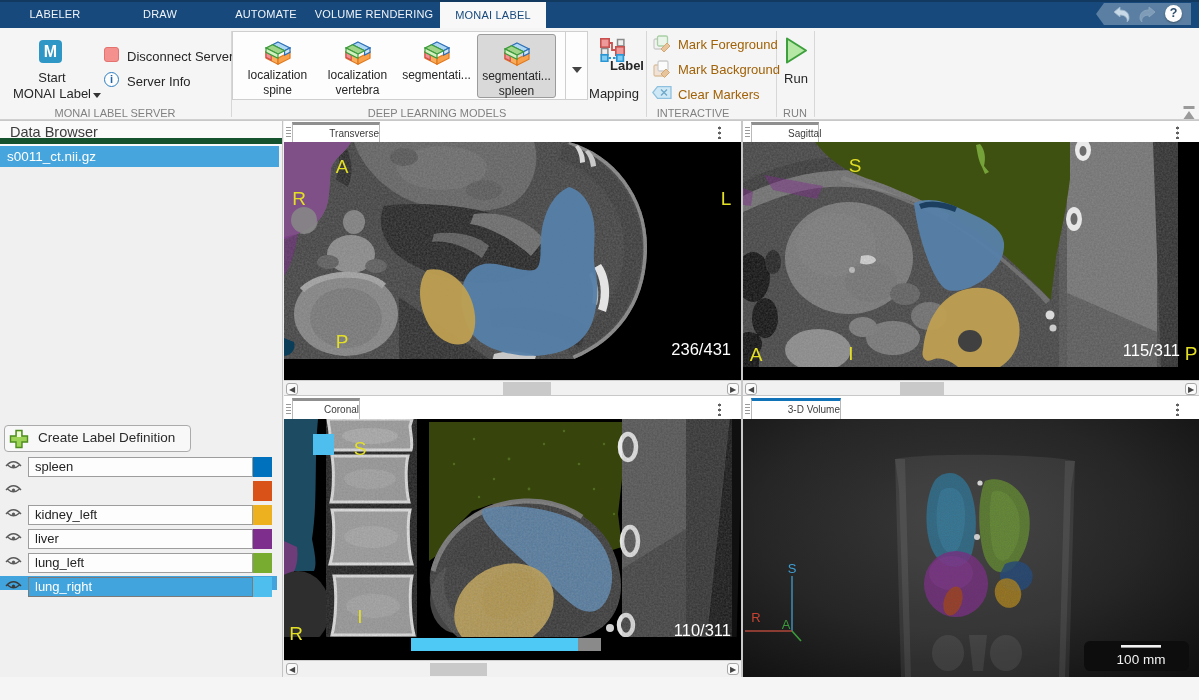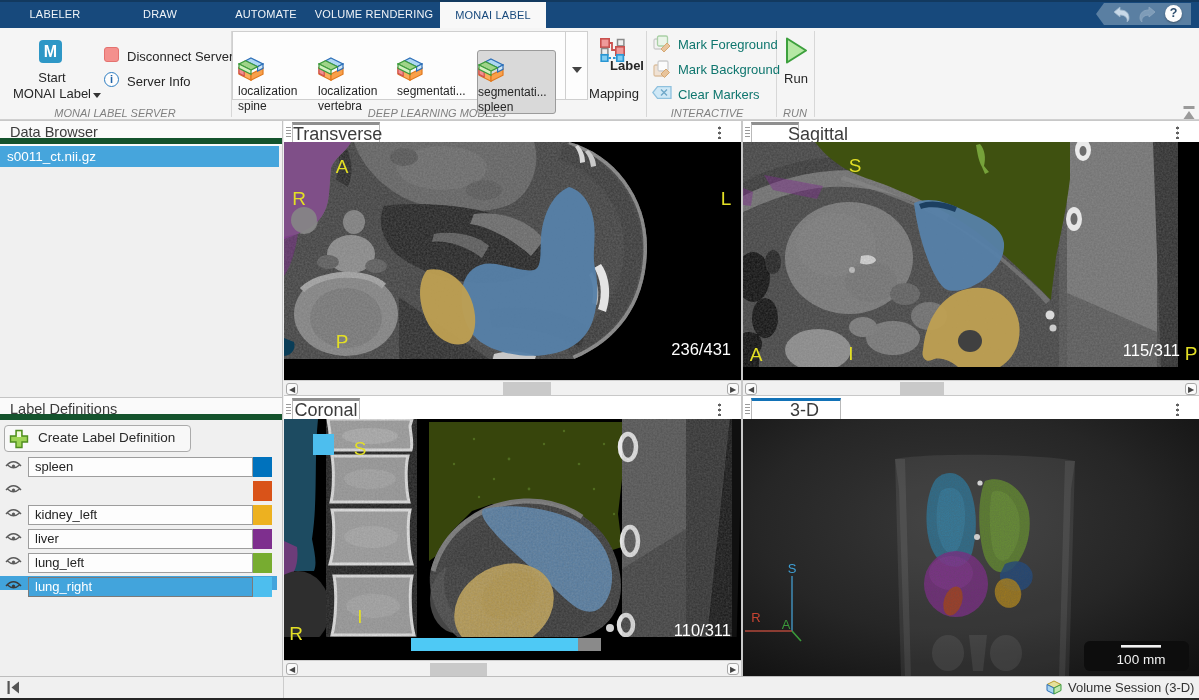--- a/index.html
+++ b/index.html
@@ -12,39 +12,39 @@
 #tabbar .ttab { position:absolute; top:0; height:28px; line-height:29px; color:#f0f4f8; font-size:11px; white-space:nowrap; text-align:center; letter-spacing:0.2px; }
 #tabbar .active { background:#f8f8f8; color:#17497c; top:2px; height:26px; line-height:26px; }
 #topline { position:absolute; left:0; top:0; width:1199px; height:2px; background:#12395f; }
 
 
 #qab { position:absolute; top:3px; left:1096px; width:95px; height:22px; background:#5a7fa2; clip-path:polygon(0 50%, 8px 0, 95px 0, 95px 100%, 8px 100%); }
 
 
 #ribbon { position:absolute; left:0; top:28px; width:1199px; height:92px; background:#f5f5f5; border-bottom:1px solid #d0d0d0; }
 .vsep { position:absolute; top:3px; width:1px; height:86px; background:#d7d7d7; }
-.seclabel { position:absolute; top:79px; height:12px; font-size:11px; color:#808080; text-align:center; white-space:nowrap;font-style:italic; }
+.seclabel { position:absolute; top:79px; height:12px; font-size:11px; color:#808080; text-align:center; white-space:nowrap; }
 .rtext { font-size:13px; color:#262626; white-space:nowrap; }
-.gray { color:#0f766e;text-align:center; }
+.gray { color:#a16207;text-align:center; }
 
 
 #gallery { position:absolute; left:232px; top:3px; width:334px; height:69px; background:#fdfdfd; border:1px solid #cfcfcf; }
 #gallerydrop { position:absolute; left:566px; top:3px; width:22px; height:69px; background:#fdfdfd; border:1px solid #cfcfcf; border-left:none; }
-.gitem { position:absolute; top:22px; width:79px; height:64px; }
+.gitem { position:absolute; top:6px; width:79px; height:64px; text-align:center; }
 .gic { height:34px; }
 .gic svg { margin-top:7px; }
 .gitem .t1 { font-size:12px; color:#262626; line-height:14.6px; }
 .gsel { background:#d9d9d9; border:1px solid #9b9b9b; border-radius:3px; }
 
 
 #main { position:absolute; left:0; top:120px; width:1199px; height:556px; background:#f0f0f0; border-top:1px solid #c8c8c8; }
 .phead { position:absolute; background:#fafafa; border-bottom:6px solid #14532d; }
 .phead .ptitle { position:absolute; left:10px; top:3px; font-size:14.5px; color:#3c3c3c; }
 .vphead { position:absolute; background:#ffffff; }
-.vtab { position:absolute; left:8px; top:1px; height:21px; background:#ffffff; border-left:1px solid #b9b9b9; border-right:1px solid #b9b9b9; border-top:3px solid #8f8f8f; font-size:18px; color:#3c3c3c; text-align:center; line-height:18px; }
+.vtab { position:absolute; left:8px; top:1px; height:21px; background:#ffffff; border-left:1px solid #b9b9b9; border-right:1px solid #b9b9b9; border-top:3px solid #8f8f8f; font-size:10px; color:#3c3c3c; text-align:right; line-height:18px; }
 .vtab.bluetop { border-top:3px solid #1272b7;padding-left:17px; }
 .grip { position:absolute; left:2px; top:6px; width:5px; height:10px;
   background:repeating-linear-gradient(to bottom,#9a9a9a 0 1px,transparent 1px 3px); }
 .kebab { position:absolute; width:3px; height:13px; top:5px;
   background:radial-gradient(circle 1.5px at 1.5px 2px,#606060 1.4px,transparent 1.6px),
              radial-gradient(circle 1.5px at 1.5px 7px,#606060 1.4px,transparent 1.6px),
              radial-gradient(circle 1.5px at 1.5px 12px,#606060 1.4px,transparent 1.6px); }
 
 
 .hscroll { position:absolute; background:#f1f1f1; border-top:1px solid #cfcfcf; }
@@ -82,21 +82,21 @@
   </div>
   <div id="topline"></div>
 
   <div id="ribbon">
     <div class="vsep" style="left:231px;"></div>
     <div class="vsep" style="left:646px;"></div>
     <div class="vsep" style="left:776px;"></div>
     <div class="vsep" style="left:814px;"></div>
     <div class="seclabel" style="left:40px; width:150px;">MONAI LABEL SERVER</div>
     <div class="seclabel" style="left:352px; width:170px;">DEEP LEARNING MODELS</div>
-    <div class="seclabel" style="left:662px; width:90px;">INTERACTIVE</div>
+    <div class="seclabel" style="left:648px; width:90px;">INTERACTIVE</div>
     <div class="seclabel" style="left:780px; width:30px;">RUN</div>
 
     <div class="abs" style="left:39px; top:12px; width:23px; height:23px; background:#2e97c6; border-radius:4px; color:#fff; font-size:16px; font-weight:bold; text-align:center; line-height:23px;">M</div>
     <div class="rtext abs" style="left:22px; top:42px; width:60px; text-align:center;">Start</div>
     <div class="rtext abs" style="left:10px; top:58px; width:84px; text-align:center;">MONAI Label</div>
     <div class="abs" style="left:93px; top:65px; width:0; height:0; border-left:4.5px solid transparent; border-right:4.5px solid transparent; border-top:5px solid #333;"></div>
     <div class="abs" style="left:104px; top:19px; width:15px; height:15px; background:#f4908d; border:1.5px solid #e4726f; border-radius:3px;"></div>
     <div class="rtext abs" style="left:127px; top:21px;">Disconnect Server</div>
     <div class="abs" style="left:104px; top:44px; width:15px; height:15px; background:#fdfdfd; border:1.6px solid #2d7dc2; border-radius:50%; color:#1f63a8; font-size:11px; font-weight:bold; text-align:center; line-height:12px;">i</div>
     <div class="rtext abs" style="left:127px; top:46px;">Server Info</div>
@@ -197,23 +197,20 @@
 
   <div id="main">
 
     <div class="abs" style="left:0; top:0; width:283px; height:556px; background:#f0f0f0; border-right:1px solid #c4c4c4;">
       <div class="phead" style="left:0; top:0; width:282px; height:23px;">
           <div class="ptitle">Data Browser</div>
         </div>
       <div class="abs" style="left:0; top:23px; width:282px; height:2px; background:#fafafa;"></div>
       <div class="abs" style="left:0; top:25px; width:279px; height:21px; background:#46a5dc; color:#ffffff; font-size:13.5px; line-height:21px; padding-left:7px;">s0011_ct.nii.gz</div>
 
-      <div class="phead" style="left:0; top:276px; width:282px; height:23px; border-top:1px solid #c4c4c4;">
-          <div class="ptitle">Label Definitions</div>
-        </div>
       <div id="ldbody" class="abs" style="left:0; top:299px; width:282px; height:253px;">
         <div class="abs" style="left:4px; top:5px; width:187px; height:27px; background:#f8f8f8; border:1px solid #ababab; border-radius:4px;">
           <svg class="abs" style="left:4px; top:2.5px;" width="20" height="20" viewBox="0 0 20 20">
             <path d="M7 1.5 L13 1.5 L13 7 L18.5 7 L18.5 13 L13 13 L13 18.5 L7 18.5 L7 13 L1.5 13 L1.5 7 L7 7 Z" fill="#9ed455" stroke="#4e8c1e" stroke-width="1.4"></path>
             <path d="M8 2.5 L12 2.5 L12 8 L8 8 Z" fill="#f2f8e0"></path>
           </svg>
           <div class="abs" style="left:33px; top:4px; font-size:13.5px; color:#2a2a2a;">Create Label Definition</div>
         </div>
         <div class="lrow" style="top:36px;">
             <svg class="leye" width="17" height="11" viewBox="0 0 17 11">
@@ -341,21 +338,21 @@
 <text x="447" y="213" fill="#ffffff" font-size="16.5" font-family="Liberation Sans" text-anchor="end">236/431</text>
 </svg></div>
     <div class="hscroll" style="left:284px; top:259px; width:457px; height:15px;">
       <div class="sbtn" style="left:2px;">◀</div>
         <div class="sbtn" style="right:2px;">▶</div>
       <div class="sthumb" style="left:219px; width:48px;"></div>
     </div>
 
     <div class="vphead" style="left:743px; top:0; width:456px; height:21px;">
       <div class="grip"></div>
-      <div class="vtab" style="width:48px;padding-left:36px;">Sagittal</div>
+      <div class="vtab" style="width:68px;padding-left:36px;">Sagittal</div>
       <div class="kebab" style="left:433px;"></div>
     </div>
     <div id="vp-s" class="abs" style="left:743px; top:21px; width:456px; height:238px; background:#000;"><svg width="456" height="238" viewBox="0 0 456 238">
 <defs>
 <filter id="gns" x="0" y="0" width="100%" height="100%">
  <feTurbulence type="fractalNoise" baseFrequency="0.55" numOctaves="2" seed="11" stitchTiles="stitch"></feTurbulence>
  <feColorMatrix type="matrix" values="0 0 0 0 0.62  0 0 0 0 0.62  0 0 0 0 0.62  0 0 0 0.75 0"></feColorMatrix>
  <feComposite operator="in" in2="SourceGraphic"></feComposite>
 </filter>
 <filter id="gns2" x="0" y="0" width="100%" height="100%">
@@ -568,28 +565,14 @@
 <text x="13" y="203" fill="#c84432" font-size="13" font-family="Liberation Sans" text-anchor="middle">R</text>
 <path d="M 2,212 L 49,212" stroke="#b0473a" stroke-width="1.6"></path>
 <text x="43" y="210" fill="#3a9a3a" font-size="13" font-family="Liberation Sans" text-anchor="middle">A</text>
 <path d="M 49,212 L 58,222" stroke="#3a9a3a" stroke-width="1.6"></path>
 <rect x="341" y="222" width="105" height="30" rx="6" fill="#0d0d0d"></rect>
 <rect x="378" y="226" width="40" height="2.6" fill="#f2f2f2"></rect>
 <text x="398" y="245" fill="#f2f2f2" font-size="13.5" font-family="Liberation Sans" text-anchor="middle">100 mm</text>
 </svg></div>
   </div>
 
-  <div id="status">
-    <svg class="abs" style="left:7px; top:4px;" width="13" height="13" viewBox="0 0 13 13">
-      <rect x="0.5" y="0" width="2.2" height="13" fill="#555"></rect>
-      <path d="M12 0.5 L4.5 6.5 L12 12.5 Z" fill="#555"></path>
-    </svg>
-    <div class="abs" style="left:283px; top:0; width:1px; height:21px; background:#cccccc;"></div>
-    <svg class="abs" style="left:1046px; top:3px;" width="16" height="15" viewBox="0 0 16 15">
-      <polygon points="8,1 15,4.5 8,8 1,4.5" fill="#e6e09a" stroke="#b89b30" stroke-width="1"></polygon>
-      <polygon points="1,4.5 8,8 8,14 1,10.5" fill="#a8d4f0" stroke="#2d6fb8" stroke-width="1"></polygon>
-      <polygon points="8,8 15,4.5 15,10.5 8,14" fill="#c0e8b0" stroke="#3c9a3c" stroke-width="1"></polygon>
-    </svg>
-    <div class="abs" style="left:1068px; top:3px; font-size:13px; color:#333;">Volume Session (3-D)</div>
-    <div class="dark"></div>
-  </div>
 
 </div>
 
 </body></html>

